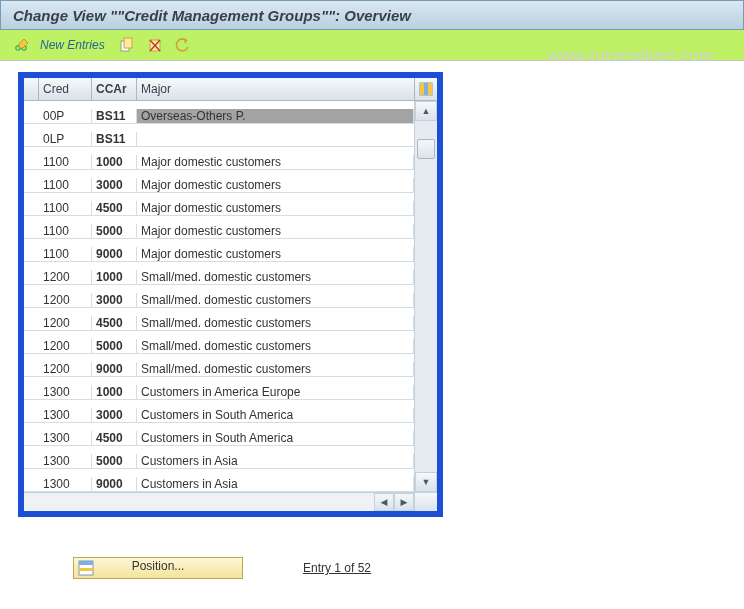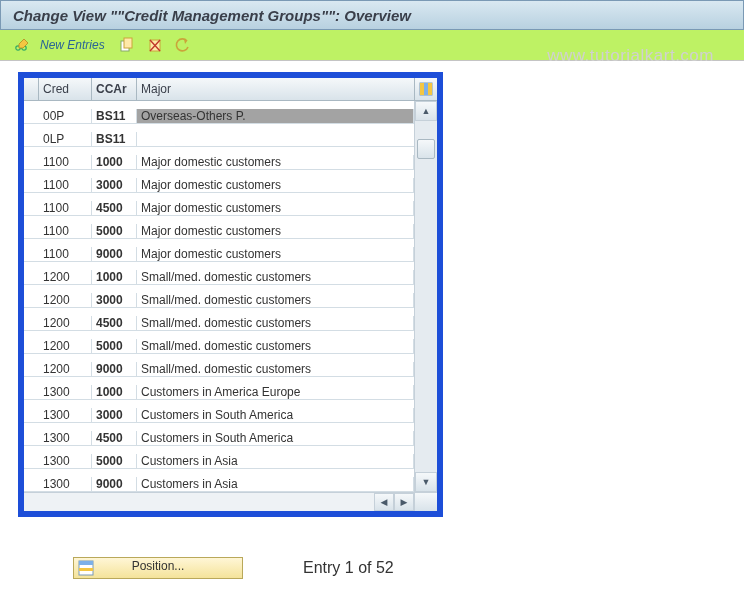--- a/index.html
+++ b/index.html
@@ -240,22 +240,23 @@
     .position-btn .pos-icon {
       position: absolute;
       left: 4px;
       top: 2px;
       width: 16px;
       height: 16px;
     }
 
     .entry-text {
       margin-left: 60px;
-      font-size: 16px;
+      font-size: 12px;
       color: #333;
+      text-decoration: underline;
     }
 
     
     .watermark {
       position: absolute;
       right: 30px;
       top: 46px;
       font-size: 17px;
       color: #d0d0d0;
       font-family: Arial, sans-serif;

